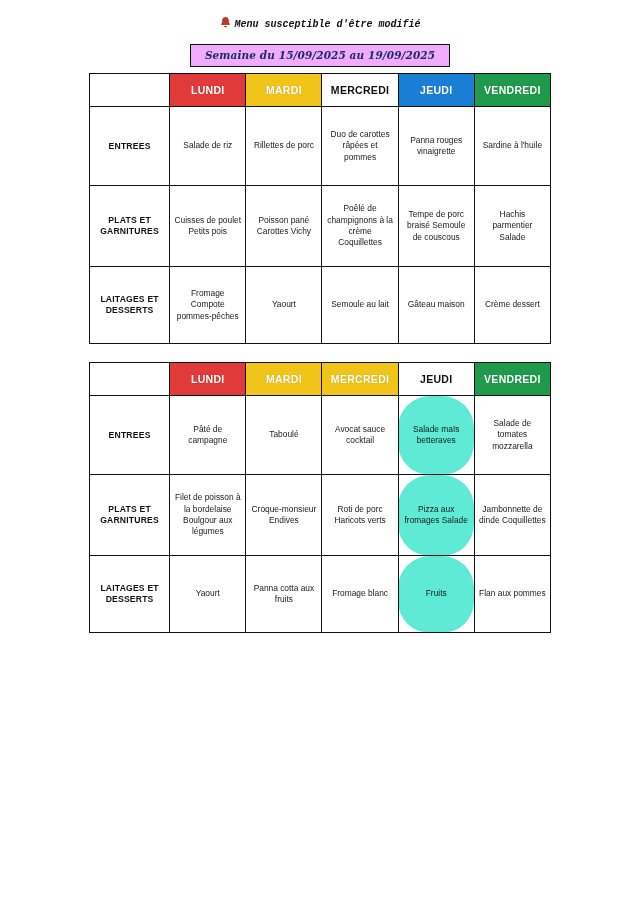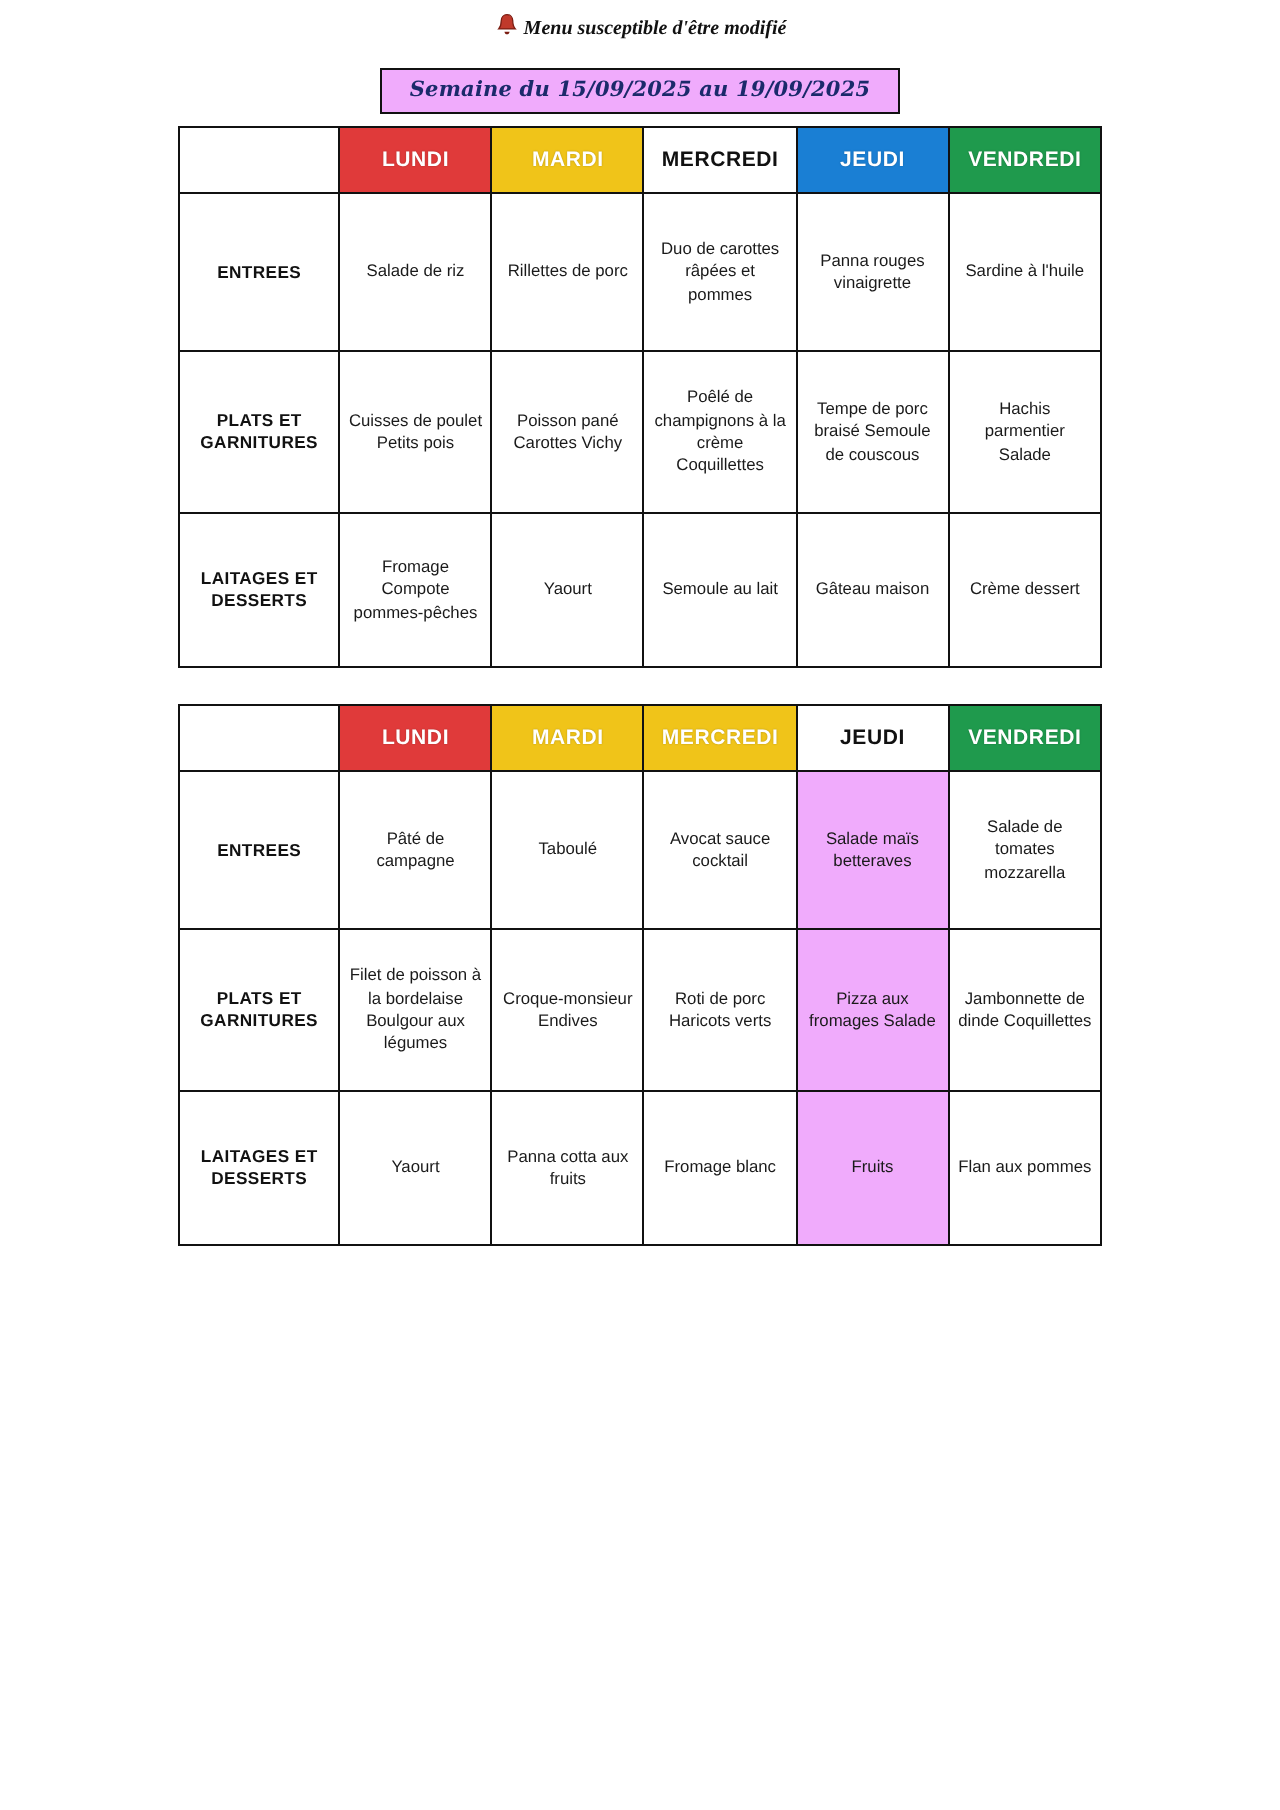--- a/index.html
+++ b/index.html
@@ -27,26 +27,26 @@
     font-family: "DejaVu Serif", serif;
     font-weight: bold;
     font-style: italic;
     font-size: 14.5px;
     letter-spacing: 0.2px;
     color: #111;
     margin-top: 82px;
   }
   .doc-subtitle {
     text-align: center;
-    font-family: Liberation Serif, serif;
+    font-family: Liberation Mono, monospace;
     font-weight: bold;
     font-style: italic;
     font-size: 10px;
     color: #111;
-    margin-top: 6px;
+    margin-top: 16px;
   }
   .bell {
     display: inline-block;
     position: relative;
     width: 13px;
     height: 13px;
     vertical-align: -2px;
     margin-right: 2px;
   }
   .bell svg { display:block; }
@@ -105,21 +105,21 @@
   td.cell {
     font-size: 8.4px;
     line-height: 1.35;
     padding: 7px 4px;
     color: #1a1a1a;
   }
   tr.r-entrees td { height: 64px; }
   tr.r-plats td { height: 66px; }
   tr.r-desserts td { height: 62px; }
 
-  td.shade { background: #f0abfc; }
+  td.shade { background: #5eead4; border-radius: 32px; }
 
   .spacer { height: 12px; }
 </style>
 </head>
 <body>
 
 <div class="page">
 
 
   <div class="doc-subtitle">

